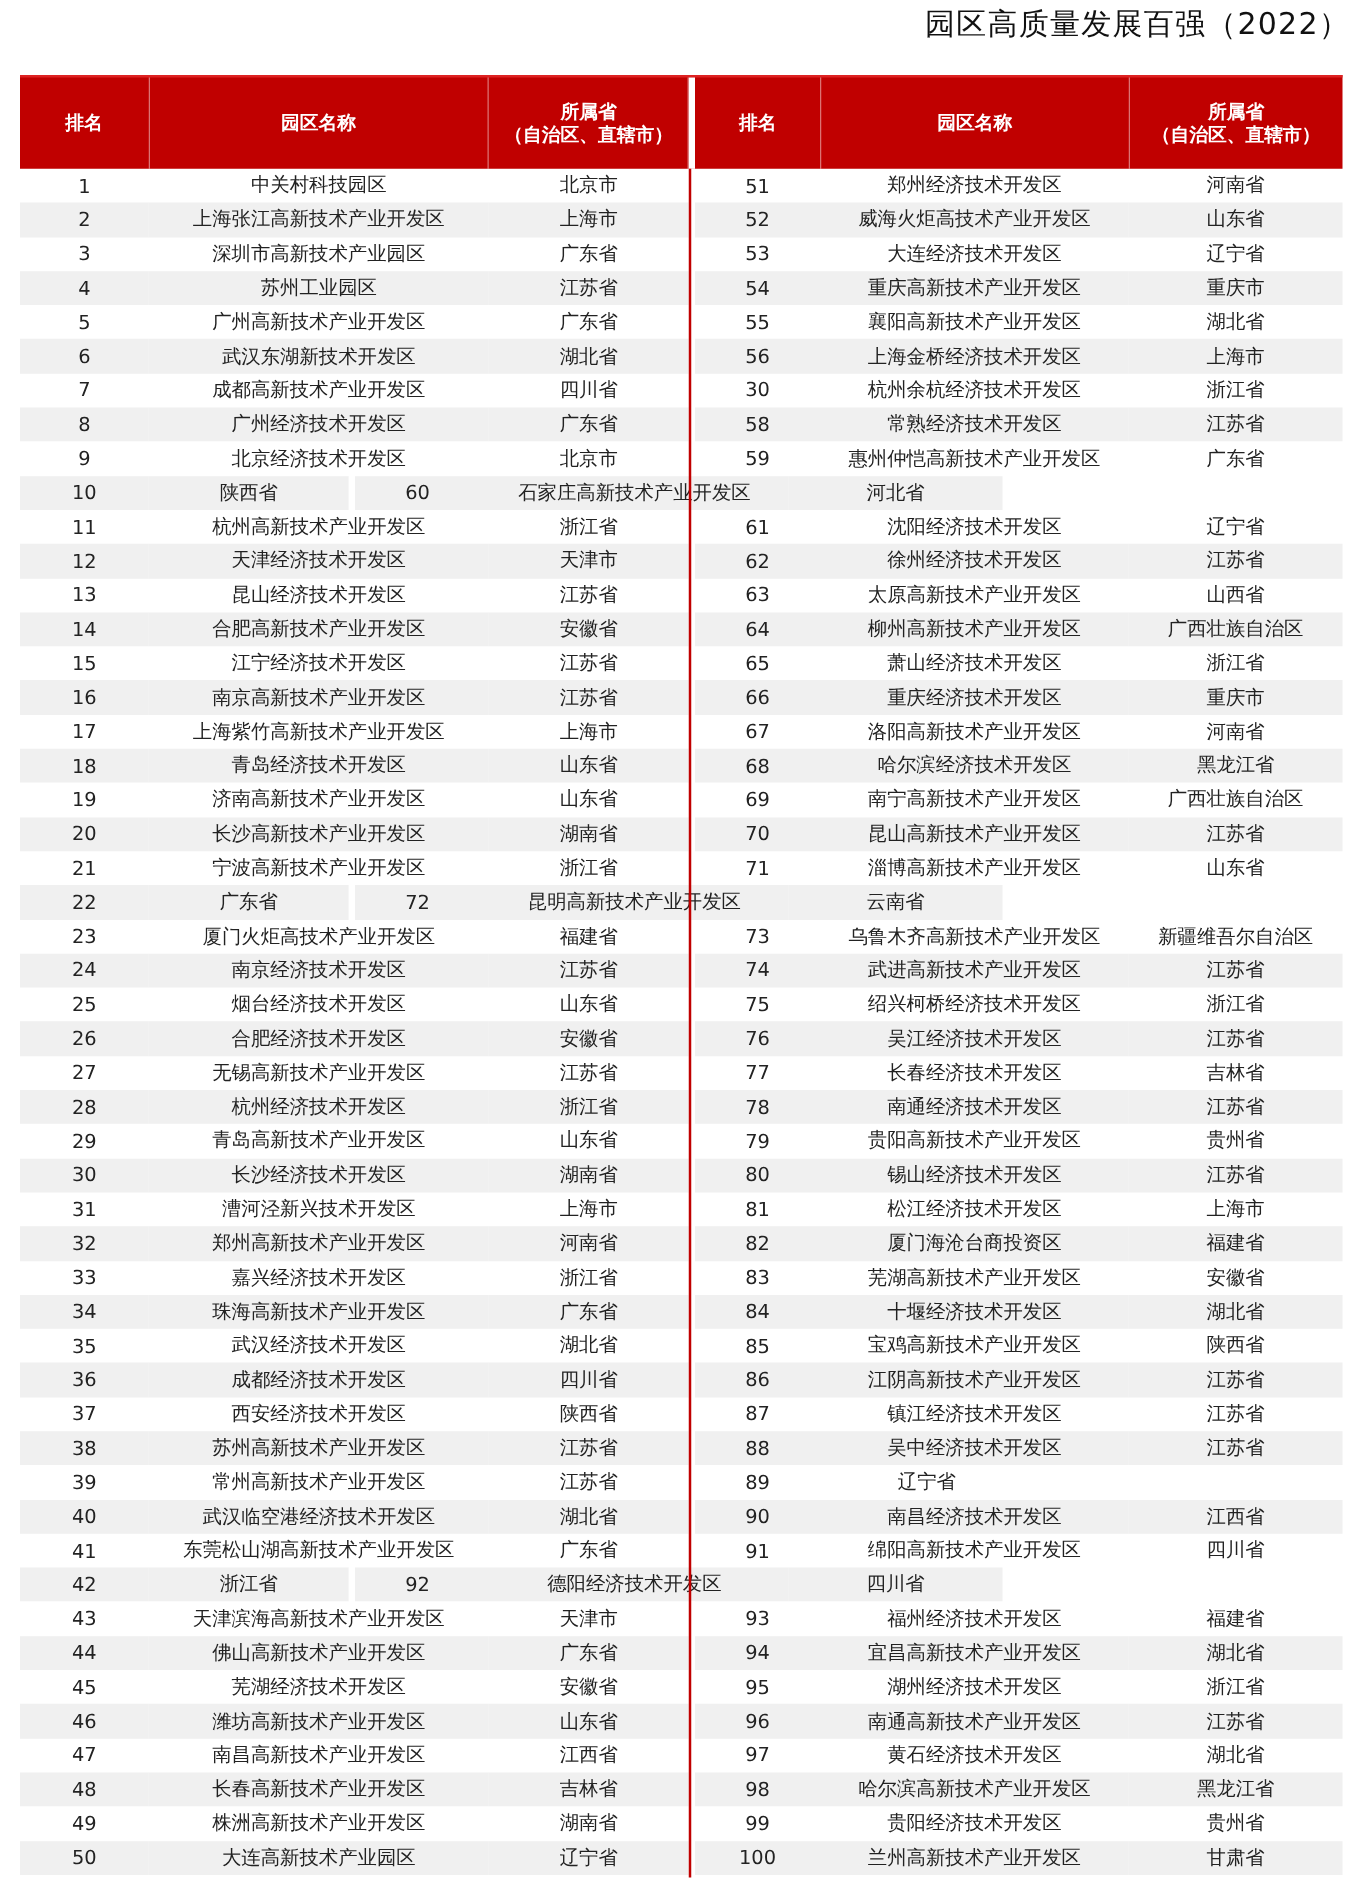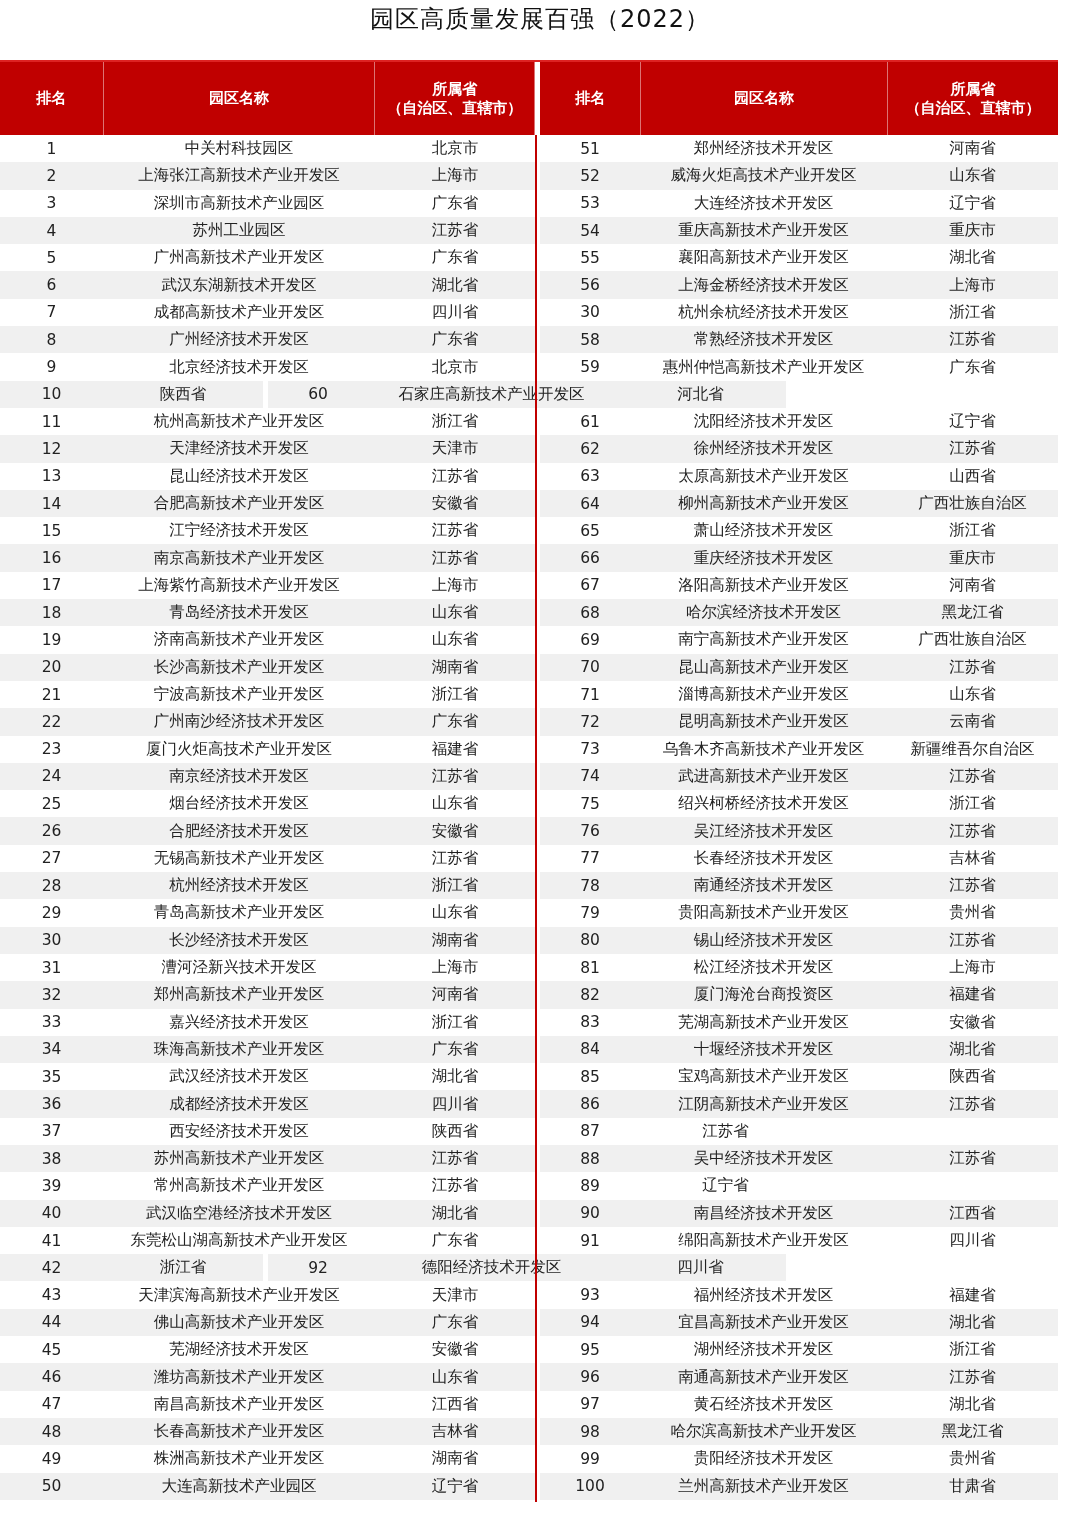--- a/index.html
+++ b/index.html
@@ -1,20 +1,20 @@
 <!DOCTYPE html>
 <html><head>
 <meta charset="utf-8">
 <style>
   html, body { margin: 0; padding: 0; background: #ffffff; }
   body { width: 1080px; height: 1513px; position: relative; overflow: hidden;
          font-family: "DejaVu Sans", "Liberation Sans", sans-serif; color: #222; }
-  .title { position: absolute; top: 2px; left: 0; width: 1080px; text-align: center;
+  .title { position: absolute; top: 2px; left: 0; width: 1080px; text-align: right;
            font-size: 24px; line-height: 34px; color: #111; letter-spacing: 1px; }
-  .table { position: absolute; top: 60px; left: 0; width: 1058px; }
+  .table { position: absolute; top: 60px; left: 16px; width: 1058px; }
   .hdr { display: flex; height: 73px; background: #c00000; border-top: 2px solid #d22; }
   .hdr .c { display: flex; align-items: center; justify-content: center; flex-direction: column;
             color: #fff; font-weight: bold; font-size: 15px; line-height: 19px;
             border-right: 1px solid rgba(255,255,255,0.45); text-align: center; }
   .hdr .c:last-child { border-right: none; }
   .w-rank-l { width: 103px; } .w-name-l { width: 272px; } .w-prov-l { width: 160px; }
   .gap { width: 5px; }
   .w-rank-r { width: 100px; } .w-name-r { width: 247px; } .w-prov-r { width: 171px; }
   .body { position: relative; }
   .row { display: flex; height: 27.3px; align-items: center; font-size: 15.5px; }
@@ -229,21 +229,20 @@
         <div class="cell w-rank-l">21</div>
         <div class="cell w-name-l">宁波高新技术产业开发区</div>
         <div class="cell w-prov-l">浙江省</div>
         <div class="cell gap" style="background: rgb(255, 255, 255);"></div>
         <div class="cell w-rank-r">71</div>
         <div class="cell w-name-r">淄博高新技术产业开发区</div>
         <div class="cell w-prov-r">山东省</div>
       </div>
       <div class="row alt">
         <div class="cell w-rank-l">22</div>
-        <div class="cell w-name-l">广州南沙经济技术开发区</div>
         <div class="cell w-prov-l">广东省</div>
         <div class="cell gap" style="background: rgb(255, 255, 255);"></div>
         <div class="cell w-rank-r">72</div>
         <div class="cell w-name-r">昆明高新技术产业开发区</div>
         <div class="cell w-prov-r">云南省</div>
       </div>
       <div class="row">
         <div class="cell w-rank-l">23</div>
         <div class="cell w-name-l">厦门火炬高技术产业开发区</div>
         <div class="cell w-prov-l">福建省</div>
@@ -368,20 +367,21 @@
         <div class="cell w-rank-r">86</div>
         <div class="cell w-name-r">江阴高新技术产业开发区</div>
         <div class="cell w-prov-r">江苏省</div>
       </div>
       <div class="row">
         <div class="cell w-rank-l">37</div>
         <div class="cell w-name-l">西安经济技术开发区</div>
         <div class="cell w-prov-l">陕西省</div>
         <div class="cell gap" style="background: rgb(255, 255, 255);"></div>
         <div class="cell w-rank-r">87</div>
+        <div class="cell w-name-r">镇江经济技术开发区</div>
         <div class="cell w-prov-r">江苏省</div>
       </div>
       <div class="row alt">
         <div class="cell w-rank-l">38</div>
         <div class="cell w-name-l">苏州高新技术产业开发区</div>
         <div class="cell w-prov-l">江苏省</div>
         <div class="cell gap" style="background: rgb(255, 255, 255);"></div>
         <div class="cell w-rank-r">88</div>
         <div class="cell w-name-r">吴中经济技术开发区</div>
         <div class="cell w-prov-r">江苏省</div>

